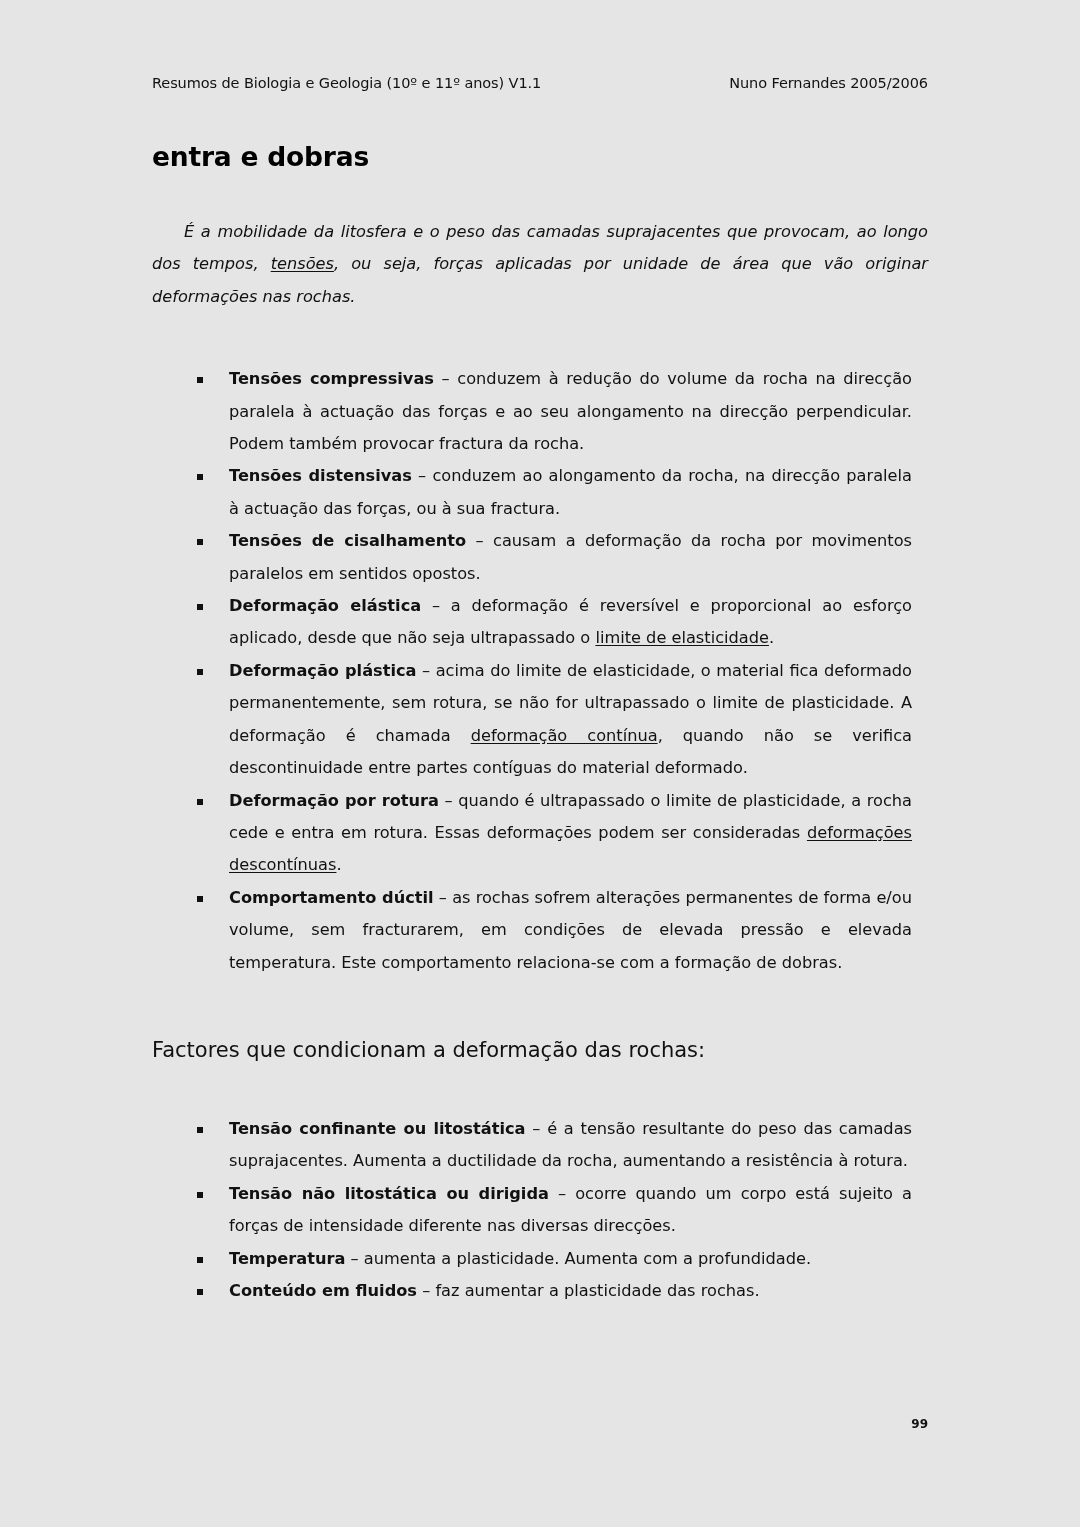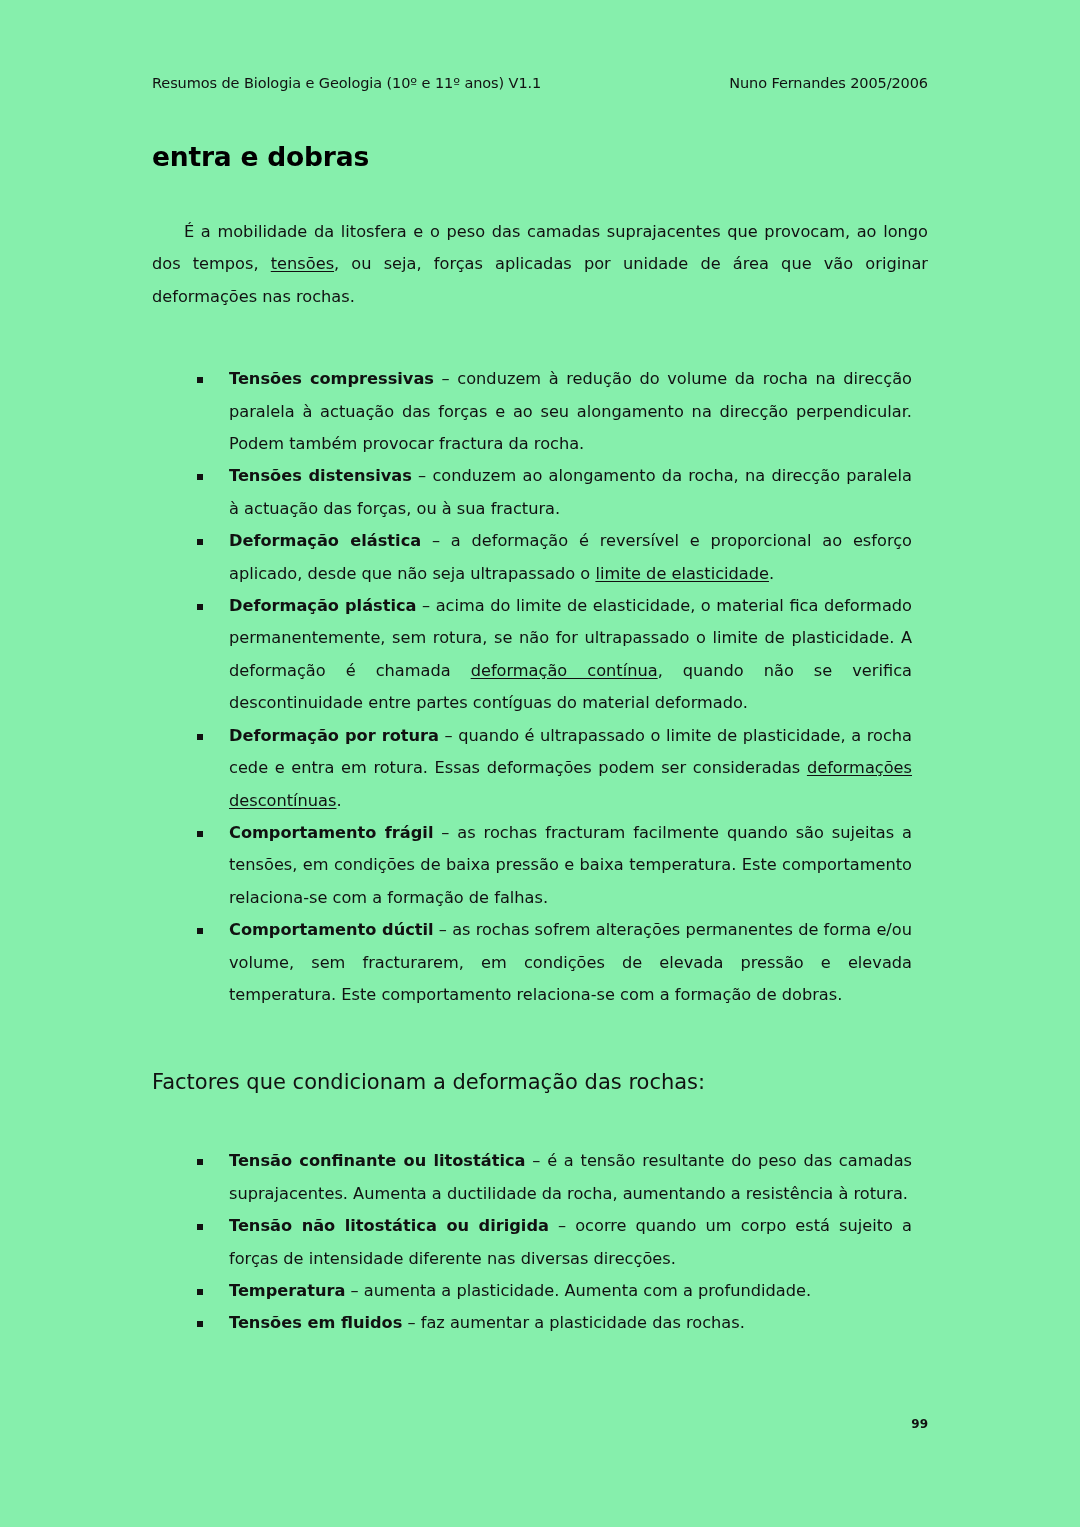--- a/index.html
+++ b/index.html
@@ -13,21 +13,21 @@
     font-family: "DejaVu Sans", sans-serif;
     color: #1a1a1a;
     position: relative;
     overflow: hidden;
   }
   .page {
     position: absolute;
     left: 0; top: 0;
     width: 1080px;
     height: 1527px;
-    background: #86efac;
+    background: #e5e5e5;
   }
   
   .header {
     position: absolute;
     left: 152px;
     top: 56px;
     width: 776px;
     display: flex;
     justify-content: space-between;
     align-items: baseline;
@@ -63,20 +63,21 @@
     top: 216px;
     width: 776px;
   }
   p.para {
     margin: 0;
     font-size: 16.2px;
     line-height: 2.0;
     text-align: justify;
     text-indent: 32px;
     color: #111;
+    font-style: italic;
   }
   p.plain {
     margin: 0;
     font-size: 21px;
     line-height: 2.0;
     text-align: left;
     color: #111;
   }
   ul.bullets {
     list-style: none;
@@ -139,36 +140,36 @@
     <ul class="bullets">
 
       <li>
         <span class="sq"></span><b class="term">Tensões compressivas</b><span> – </span><span>conduzem à redução do volume da rocha na direcção paralela à actuação das forças e ao seu alongamento na direcção perpendicular. Podem também provocar fractura da rocha.</span>
       </li>
 
       <li>
         <span class="sq"></span><b class="term">Tensões distensivas</b><span> – </span><span>conduzem ao alongamento da rocha, na direcção paralela à actuação das forças, ou à sua fractura.</span>
       </li>
 
+      <li>
+        <span class="sq"></span><b class="term">Tensões de cisalhamento</b><span> – </span><span>causam a deformação da rocha por movimentos paralelos em sentidos opostos.</span>
+      </li>
 
       <li>
         <span class="sq"></span><b class="term">Deformação elástica</b><span> – </span><span>a deformação é reversível e proporcional ao esforço aplicado, desde que não seja ultrapassado o </span><u class="u">limite de elasticidade</u><span>.</span>
       </li>
 
       <li>
         <span class="sq"></span><b class="term">Deformação plástica</b><span> – </span><span>acima do limite de elasticidade, o material fica deformado permanentemente, sem rotura, se não for ultrapassado o limite de plasticidade. A deformação é chamada </span><u class="u">deformação contínua</u><span>, quando não se verifica descontinuidade entre partes contíguas do material deformado.</span>
       </li>
 
       <li>
         <span class="sq"></span><b class="term">Deformação por rotura</b><span> – </span><span>quando é ultrapassado o limite de plasticidade, a rocha cede e entra em rotura. Essas deformações podem ser consideradas </span><u class="u">deformações descontínuas</u><span>.</span>
       </li>
 
-      <li>
-        <span class="sq"></span><b class="term">Comportamento frágil</b><span> – </span><span>as rochas fracturam facilmente quando são sujeitas a tensões, em condições de baixa pressão e baixa temperatura. Este comportamento relaciona-se com a formação de falhas.</span>
-      </li>
 
       <li>
         <span class="sq"></span><b class="term">Comportamento dúctil</b><span> – </span><span>as rochas sofrem alterações permanentes de forma e/ou volume, sem fracturarem, em condições de elevada pressão e elevada temperatura. Este comportamento relaciona-se com a formação de dobras.</span>
       </li>
 
     </ul>
 
     <div class="gap-lg"></div>
 
     <p class="plain">Factores que condicionam a deformação das rochas:</p>
@@ -183,21 +184,21 @@
 
       <li>
         <span class="sq"></span><b class="term">Tensão não litostática ou dirigida</b><span> – </span><span>ocorre quando um corpo está sujeito a forças de intensidade diferente nas diversas direcções.</span>
       </li>
 
       <li>
         <span class="sq"></span><b class="term">Temperatura</b><span> – </span><span>aumenta a plasticidade. Aumenta com a profundidade.</span>
       </li>
 
       <li>
-        <span class="sq"></span><b class="term">Tensões em fluidos</b><span> – </span><span>faz aumentar a plasticidade das rochas.</span>
+        <span class="sq"></span><b class="term">Conteúdo em fluidos</b><span> – </span><span>faz aumentar a plasticidade das rochas.</span>
       </li>
 
     </ul>
 
   </div>
 
   <div class="folio">99</div>
 
 </div>
 

